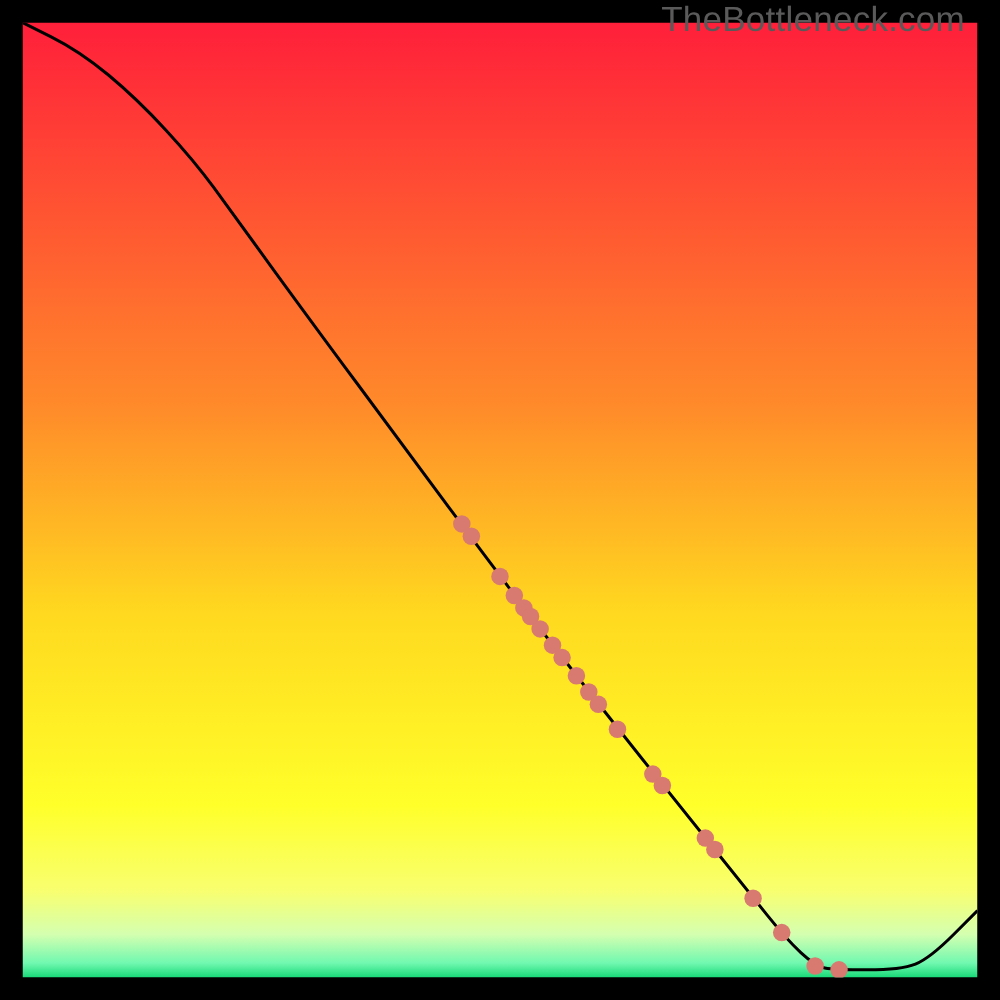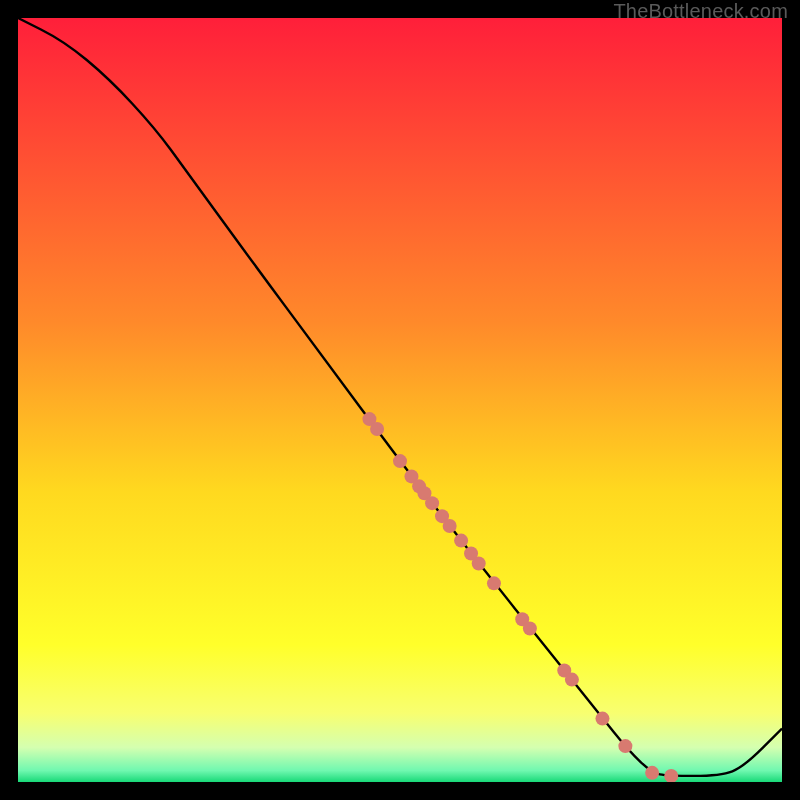--- a/index.html
+++ b/index.html
@@ -23,23 +23,23 @@
   }
   .curve-svg {
     position: absolute;
     inset: 0;
     width: 100%;
     height: 100%;
   }
   .watermark {
     position: absolute;
     top: 0;
-    right: 12px;
+    right: 28px;
     font-family: Arial, Helvetica, sans-serif;
-    font-size: 20px;
+    font-size: 28px;
     color: #5a5a5a;
     letter-spacing: 0.2px;
   }
 </style>
 </head>
 <body>
 
 <div class="stage">
   <div class="plot-area">
     <svg class="gradient" viewBox="0 0 100 100" preserveAspectRatio="none">

